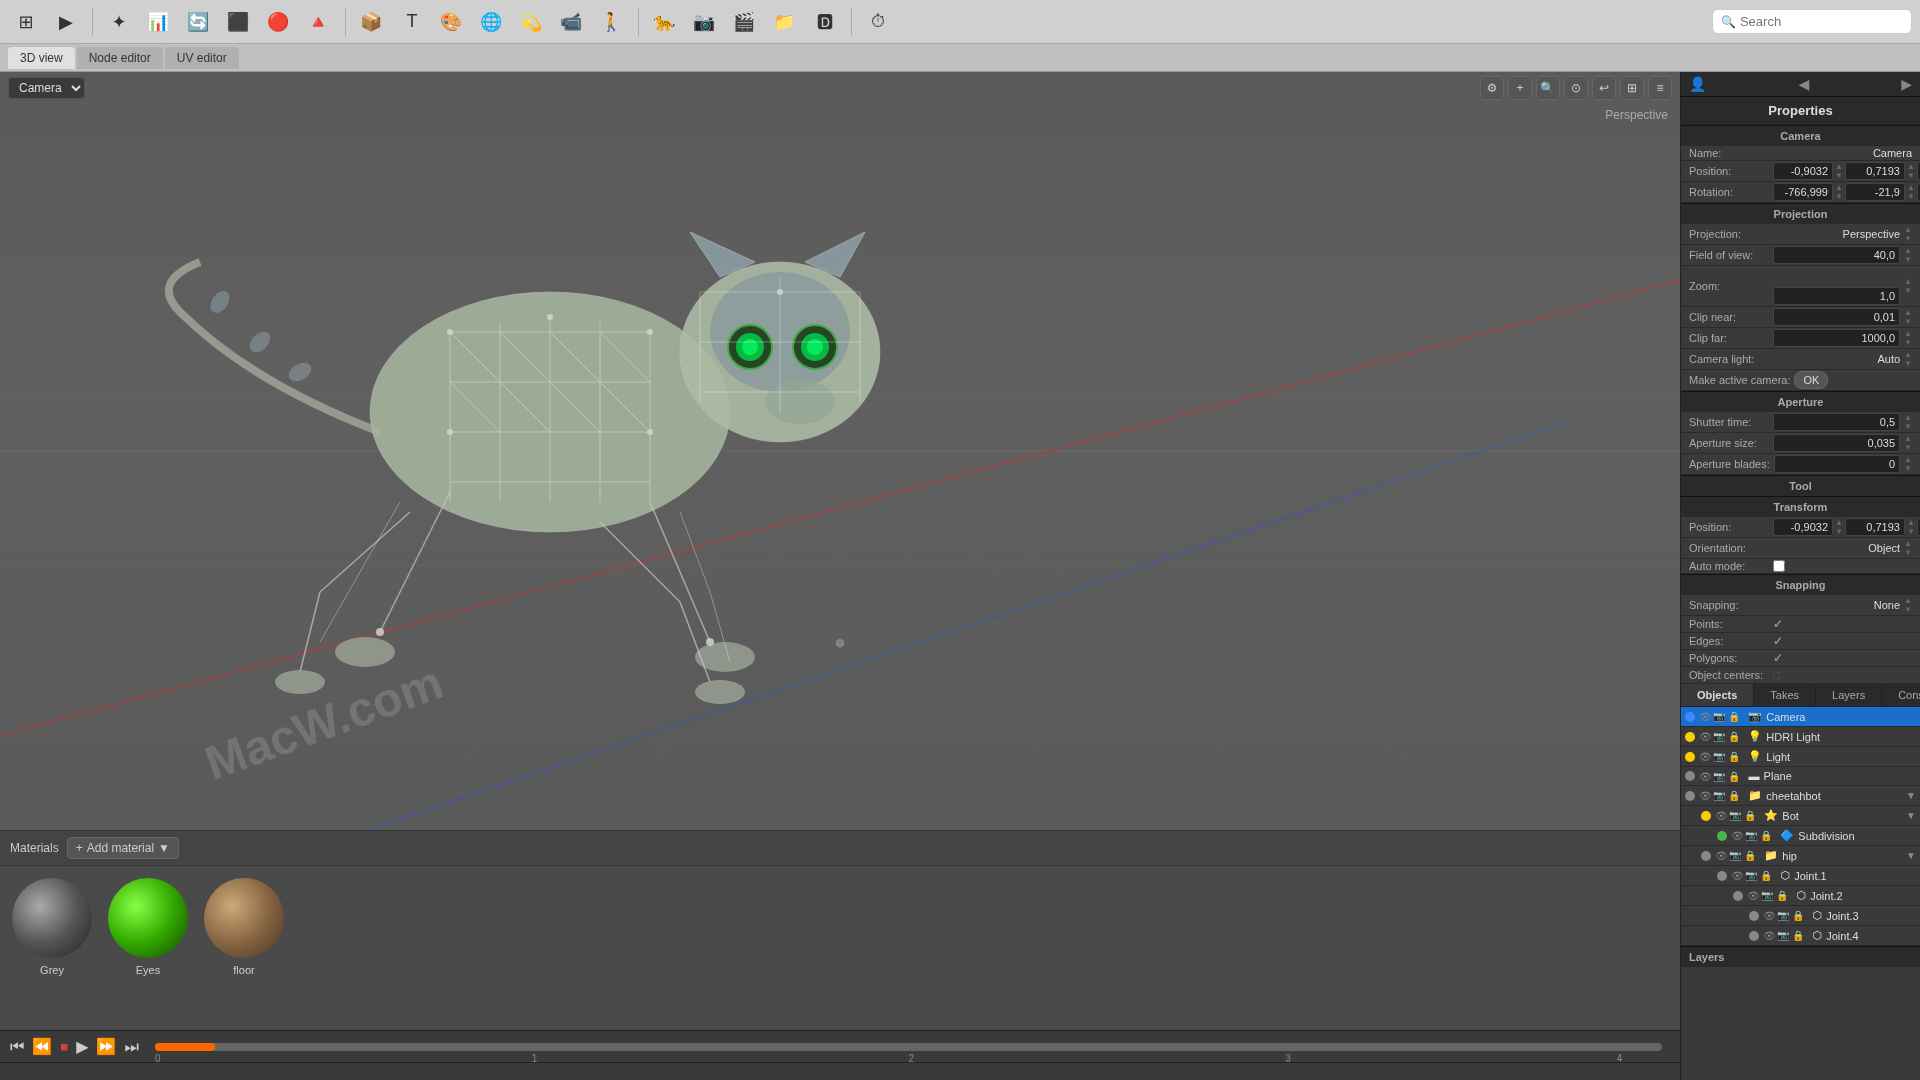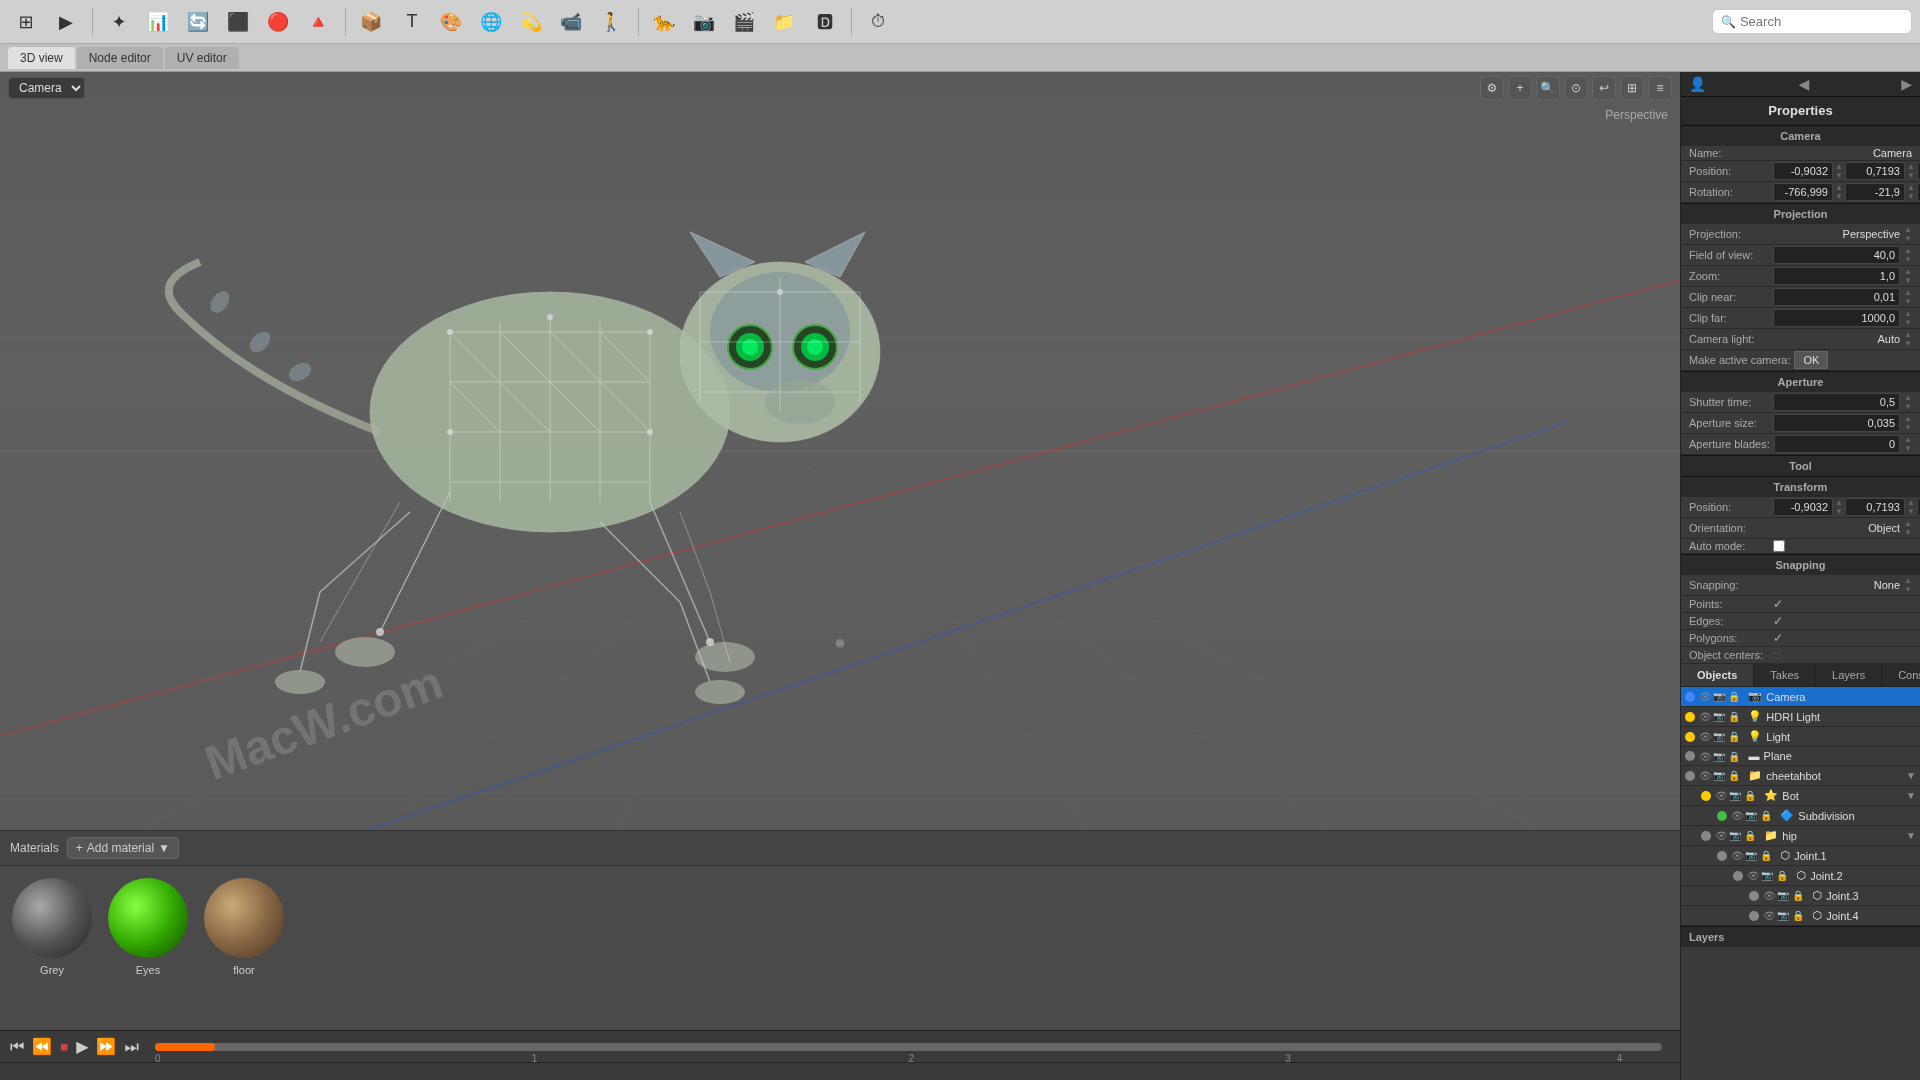--- a/index.html
+++ b/index.html
@@ -127,21 +127,21 @@
       font-size: 11px; color: #aaa; font-weight: 600; border-top: 1px solid #111;
     }
     .prop-row {
       display: flex; align-items: center; padding: 1px 8px; gap: 4px;
       border-bottom: 1px solid #2a2a2a;
     }
     .prop-label { color: #aaa; font-size: 11px; flex: 0 0 auto; min-width: 80px; }
     .prop-value-text { color: #ddd; font-size: 11px; flex: 1; text-align: right; }
     .prop-checkbox { width: 12px; height: 12px; accent-color: #666; }
     .prop-btn {
-      background: #555; border: 1px solid #666; border-radius: 1px;
+      background: #555; border: 1px solid #666; border-radius: 8px;
       color: #ddd; font-size: 11px; padding: 2px 8px; cursor: pointer;
     }
 
     
     #scene-tabs {
       display: flex; border-bottom: 1px solid #222; background: #2a2a2a;
     }
     .scene-tab {
       flex: 1; padding: 5px 16px; text-align: center; font-size: 11px;
       color: #aaa; cursor: pointer; border-right: 1px solid #222;
@@ -488,21 +488,21 @@
       <span class="prop-label">Field of view:</span>
       <input class="spinbox" style="width: 70px;" value="40,0">
       <div class="spin-arrow">
           <span>▲</span>
           <span>▼</span>
         </div>
     </div>
 
     <div class="prop-row">
       <span class="prop-label">Zoom:</span>
-      <input class="spinbox" style="width: 70px;" value="1,0">
+      <input class="spinbox" style="width: 70px; margin-top: 20px;" value="1,0">
       <div class="spin-arrow">
           <span>▲</span>
           <span>▼</span>
         </div>
     </div>
 
     <div class="prop-row">
       <span class="prop-label">Clip near:</span>
       <input class="spinbox" style="width: 70px;" value="0,01">
       <div class="spin-arrow">

